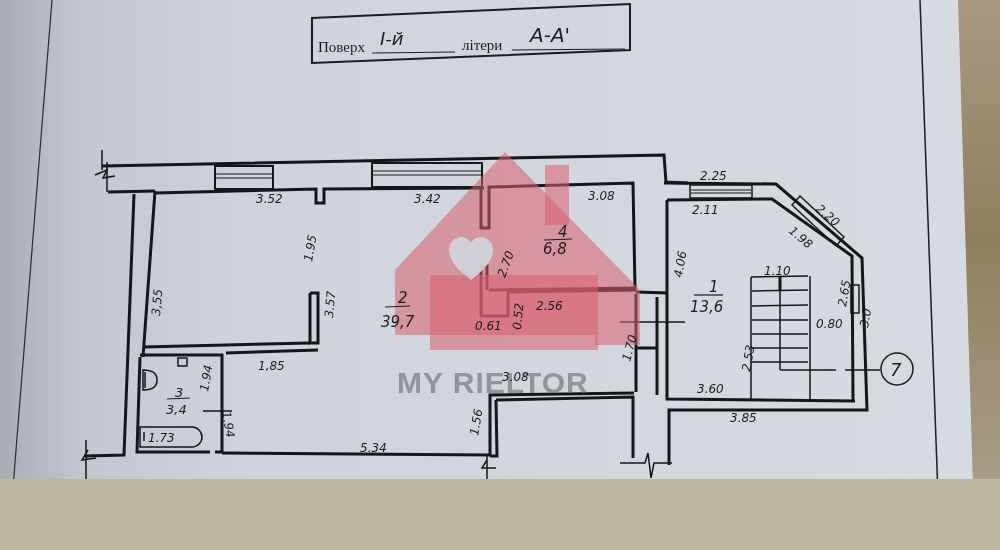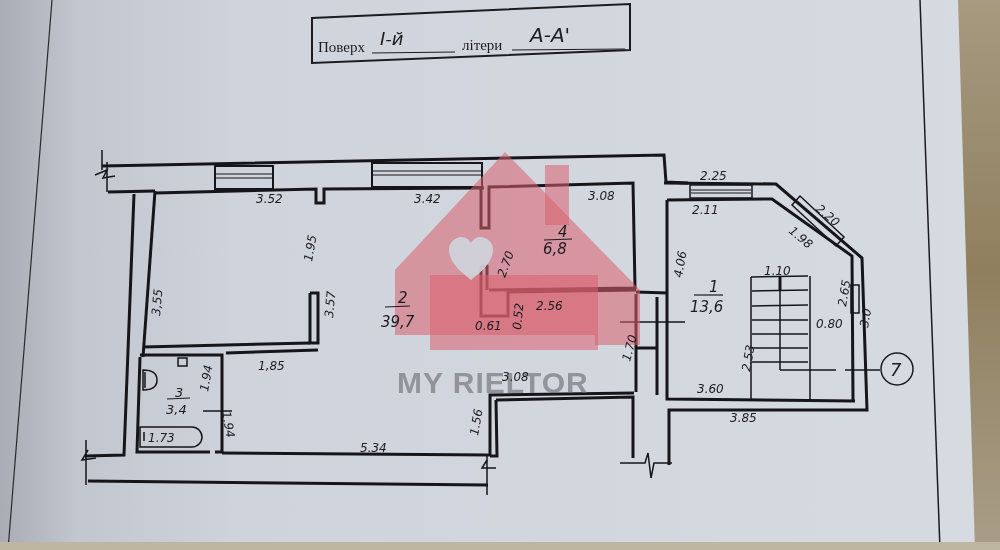--- a/index.html
+++ b/index.html
@@ -1,17 +1,17 @@
 <!DOCTYPE html>
 <html><head>
   <meta charset="utf-8">
   <style>
     html, body { margin: 0; padding: 0; }
     body { width: 1000px; height: 550px; overflow: hidden; background: #bfb6a2; font-family: "DejaVu Sans", sans-serif; }
-    .scene { position: relative; width: 1000px; height: 542px; overflow: hidden; text-decoration: underline; }
+    .scene { position: relative; width: 1000px; height: 479px; overflow: hidden; text-decoration: underline; }
     .backdrop { position: absolute; inset: 0; background:
       linear-gradient(90deg, #8d8d95 0px, #9a9aa2 40px, #b3b5bd 80px, #c8cbd3 110px, transparent 140px),
       linear-gradient(180deg, #a79a80 0%, #8f7f5e 50%, #a99d87 100%); }
     svg { position: absolute; left: 0; top: 0; }
     .hand { font-family: "DejaVu Sans", sans-serif; font-style: italic; fill: #1c1c20; }
     .print { font-family: "Liberation Serif", serif; fill: #1c1c20; }
     .wm-text { font-family: "Liberation Sans", sans-serif; font-weight: bold; fill: #6a6c70; fill-opacity: 0.62; letter-spacing: 1px; }
   </style>
 </head>
 <body>

